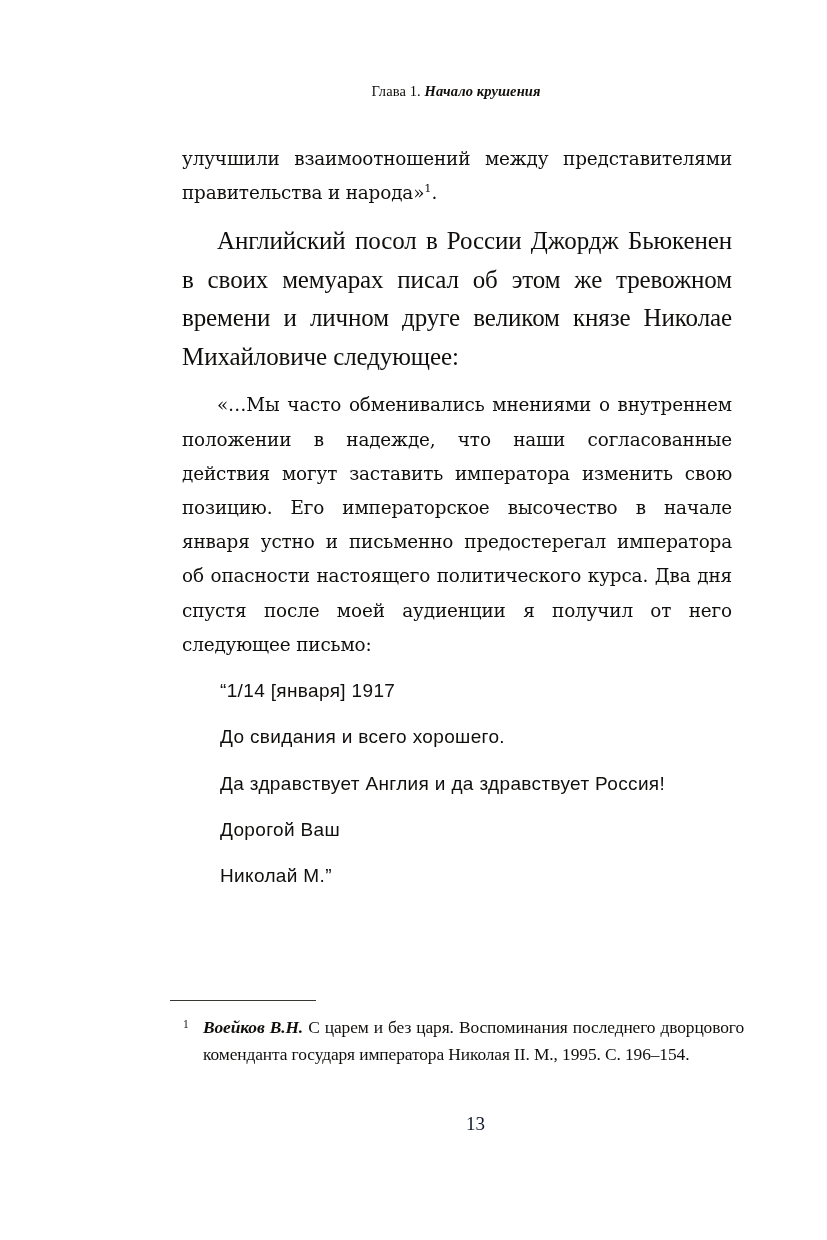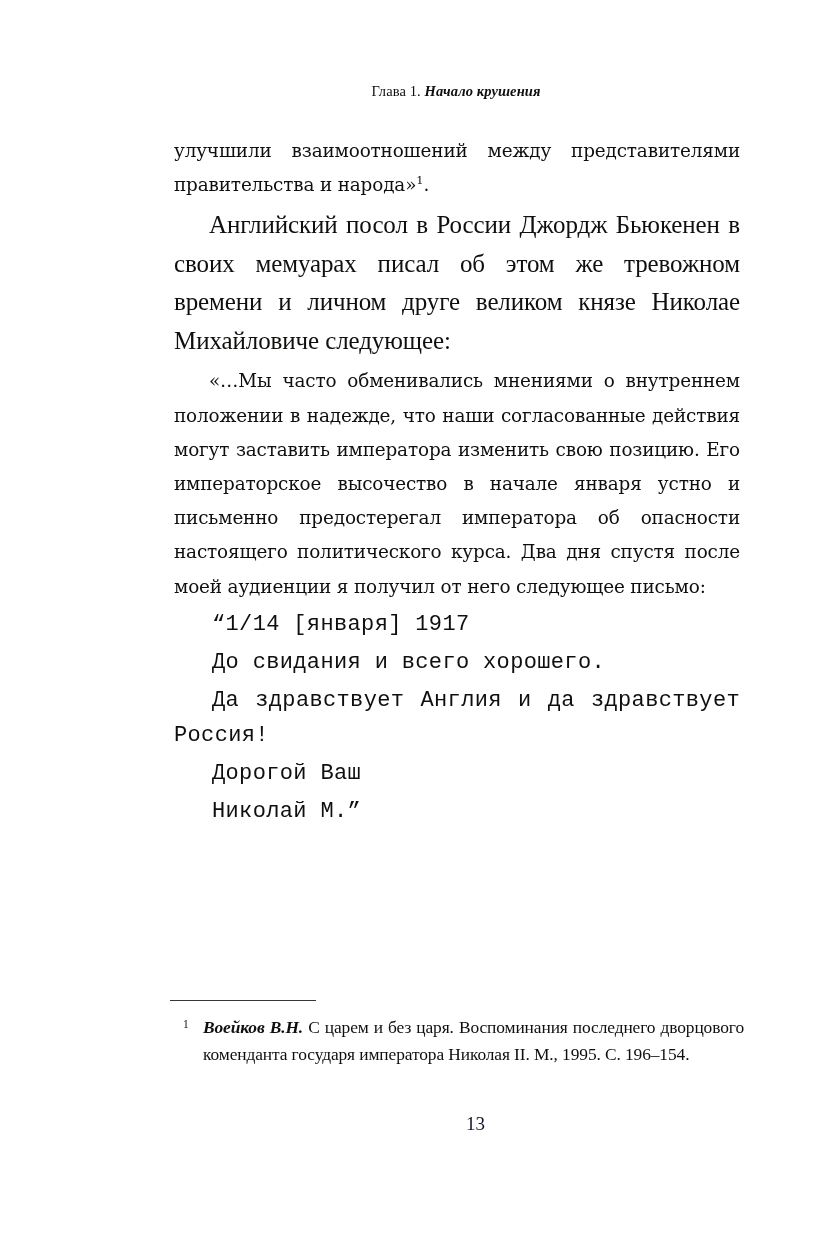--- a/index.html
+++ b/index.html
@@ -38,21 +38,21 @@
   
   .textblock {
     position: absolute;
     left: 108px;
     top: 130px;
     width: 574px;
   }
 
   
   p {
-    margin: 4px;
+    margin: 12px;
     text-align: justify;
     text-justify: inter-word;
     hyphens: manual;
   }
 
   .p-small {
     font-family: "DejaVu Serif", "Liberation Serif", serif;
     font-size: 18.4px;
     line-height: 34.2px;
     letter-spacing: -0.15px;
@@ -73,22 +73,22 @@
   }
   .quote-block p {
     font-family: "DejaVu Serif", "Liberation Serif", serif;
     font-size: 18.4px;
     line-height: 34.2px;
     letter-spacing: -0.15px;
     text-indent: 35px;
   }
 
   .letter-block p {
-    font-family: Liberation Mono, monospace;
-    font-size: 22px;
+    font-family: Liberation Sans, sans-serif;
+    font-size: 19px;
     line-height: 34.3px;
     letter-spacing: 0.35px;
     text-indent: 38px;
   }
 
   sup.fn-ref {
     font-size: 0.62em;
     vertical-align: super;
     line-height: 0;
     letter-spacing: 0;

